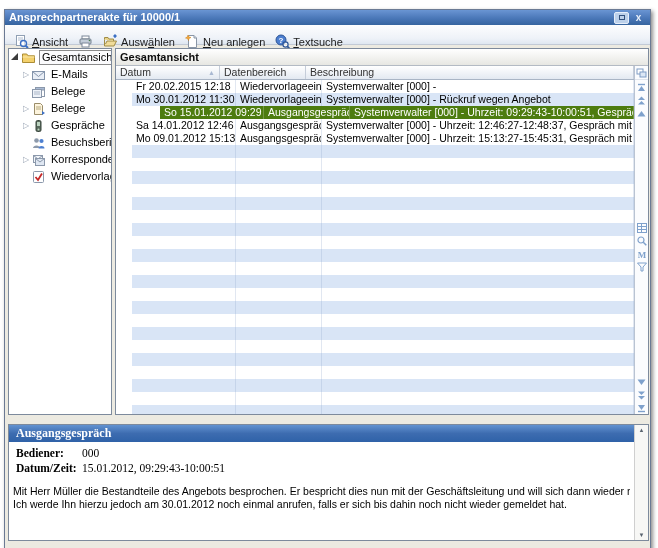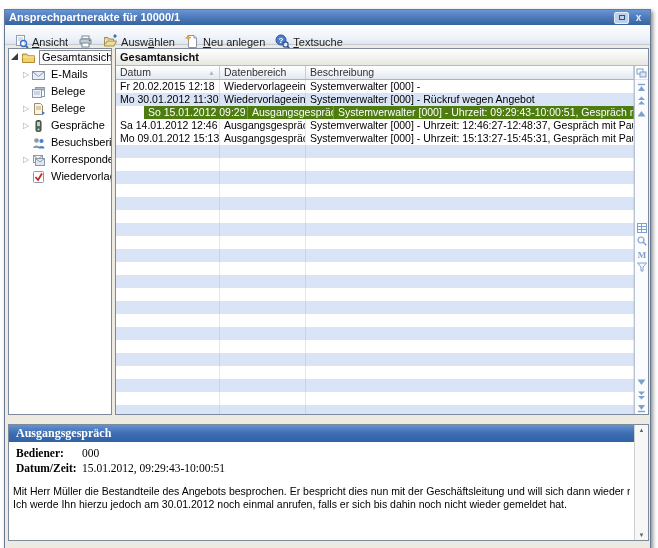--- a/index.html
+++ b/index.html
@@ -43,21 +43,21 @@
   .table-wrap { flex:1; display:flex; overflow:hidden; }
   .tbl { flex:1; display:flex; flex-direction:column; overflow:hidden; }
   .thead { height:14px; flex:0 0 14px; display:flex; background:linear-gradient(180deg,#ffffff,#e3e9f1);
            border-bottom:1px solid #a9b5c5; font-size:10.5px; color:#333; }
   .th { padding:0 4px; line-height:13px; border-right:1px solid #c5cdd9; display:flex; align-items:center;
         white-space:nowrap; overflow:hidden;gap:8px; }
   .th .sort { margin-left:auto; font-size:7px; color:#a9b9d2; padding-left:3px; }
   .c-datum { width:104px; flex:0 0 104px; }
   .c-db    { width:86px;  flex:0 0 86px;  }
   .c-desc  { flex:1; }
-  .tbody { flex:1; overflow:hidden; font-size:10.5px; color:#000; }
+  .tbody { flex:1; overflow:hidden; font-size:10.5px; color:#000;padding-left:16px; }
   .tr { display:flex; height:13px; line-height:13px; }
   .tr.alt { background:#d9e5f6; }
   .tr.selected { background:#4d7c0f; color:#fff;margin-left:28px; }
   .td { padding:0 4px; white-space:nowrap; overflow:hidden; border-right:1px solid rgba(148,168,204,.28); }
   .tr.selected .td { border-right:1px solid rgba(255,255,255,.22); }
   .strip { width:14px; flex:0 0 14px; border-left:1px solid #b9c3d2; background:#fbfcfe;
            display:flex; flex-direction:column; align-items:center; }
   .strip .hdrcell { height:14px; display:flex; align-items:center; justify-content:center;
                     border-bottom:1px solid #dfe4ec; width:100%; }
   .sicon { width:12px; height:13px; display:flex; align-items:center; justify-content:center; }

